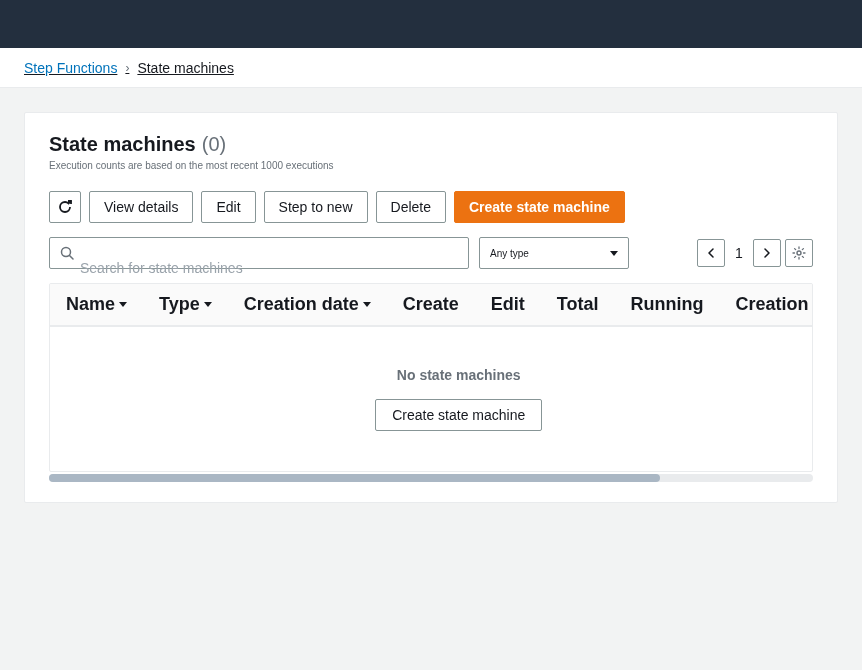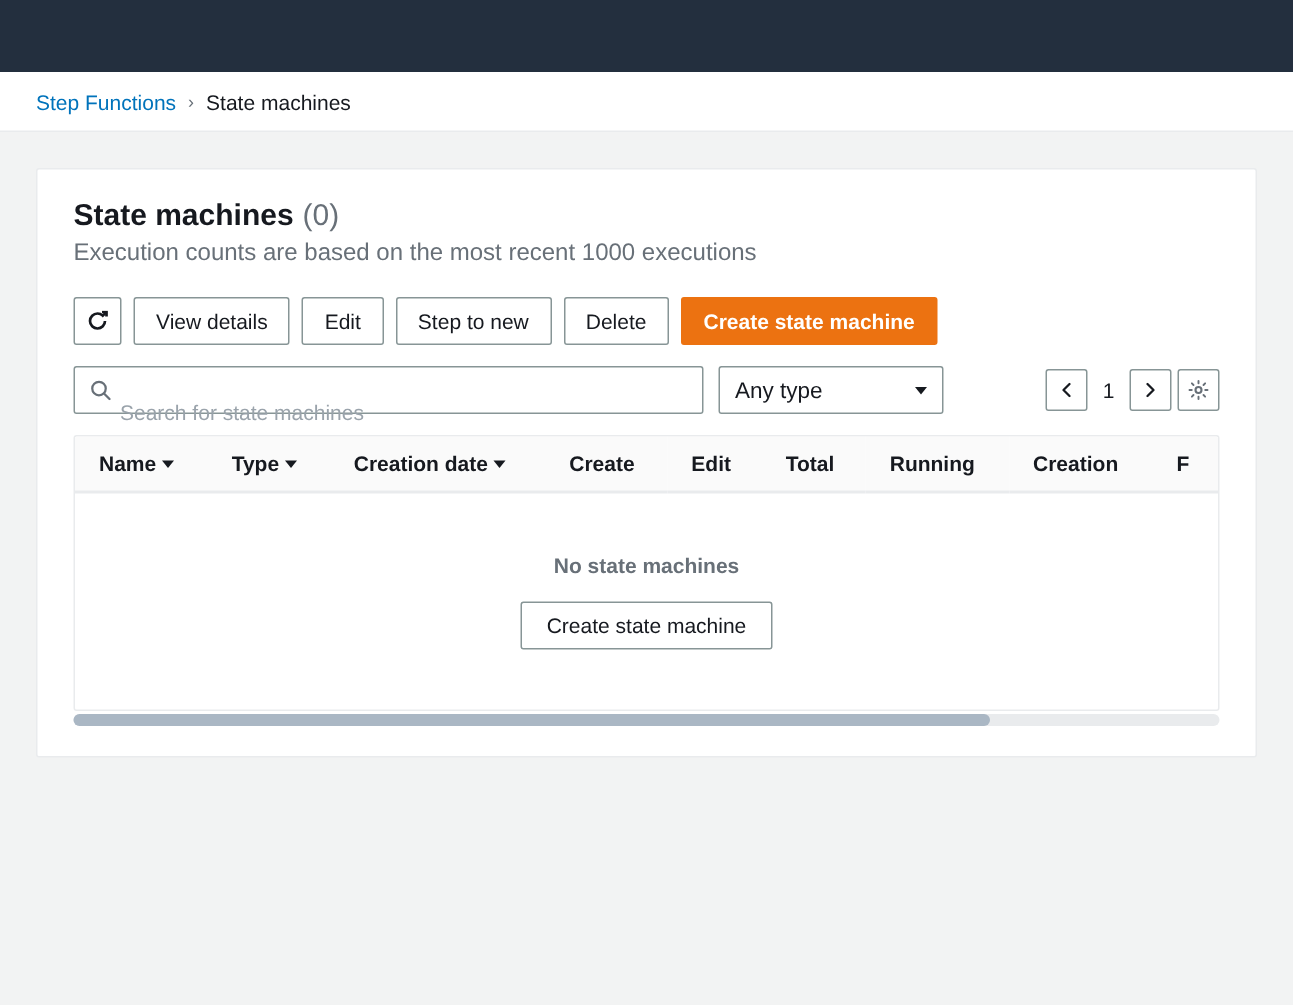--- a/index.html
+++ b/index.html
@@ -23,20 +23,21 @@
     }
 
     
     .breadcrumb-bar {
       background: #fff;
       height: 40px;
       display: flex;
       align-items: center;
       padding: 0 24px;
       border-bottom: 1px solid #e9ebed;
+      text-decoration: underline;
     }
     .breadcrumb-link {
       color: #0073bb;
       text-decoration: none;
       font-size: 14px;
       cursor: pointer;
     }
     .breadcrumb-separator {
       margin: 0 8px;
       color: #687078;
@@ -72,21 +73,21 @@
       font-weight: 700;
       color: #16191f;
     }
     .panel-count {
       font-size: 20px;
       font-weight: 400;
       color: #687078;
       margin-left: 6px;
     }
     .panel-subtitle {
-      font-size: 16px;
+      font-size: 10px;
       color: #687078;
       margin-bottom: 16px;
     }
 
     
     .toolbar {
       display: flex;
       align-items: center;
       gap: 8px;
       margin-bottom: 14px;
@@ -172,21 +173,21 @@
       border-radius: 2px;
       background: #fff;
       height: 32px;
       padding: 0 10px 0 10px;
       gap: 4px;
       cursor: pointer;
       min-width: 150px;
     }
     .type-select-text {
       flex: 1;
-      font-size: 15px;
+      font-size: 10px;
       color: #16191f;
     }
     .chevron-down {
       width: 0;
       height: 0;
       border-left: 4px solid transparent;
       border-right: 4px solid transparent;
       border-top: 5px solid #16191f;
       flex-shrink: 0;
     }
@@ -241,21 +242,21 @@
       width: 100%;
       border-collapse: collapse;
       min-width: 600px;
     }
     .state-table thead tr {
       background: #fafafa;
       border-bottom: 2px solid #e9ebed;
     }
     .state-table th {
       padding: 10px 16px;
-      font-size: 14px;
+      font-size: 18px;
       font-weight: 700;
       color: #16191f;
       text-align: left;
       white-space: nowrap;
     }
     .state-table th.sortable {
       cursor: pointer;
     }
     .state-table th .th-inner {
       display: flex;

